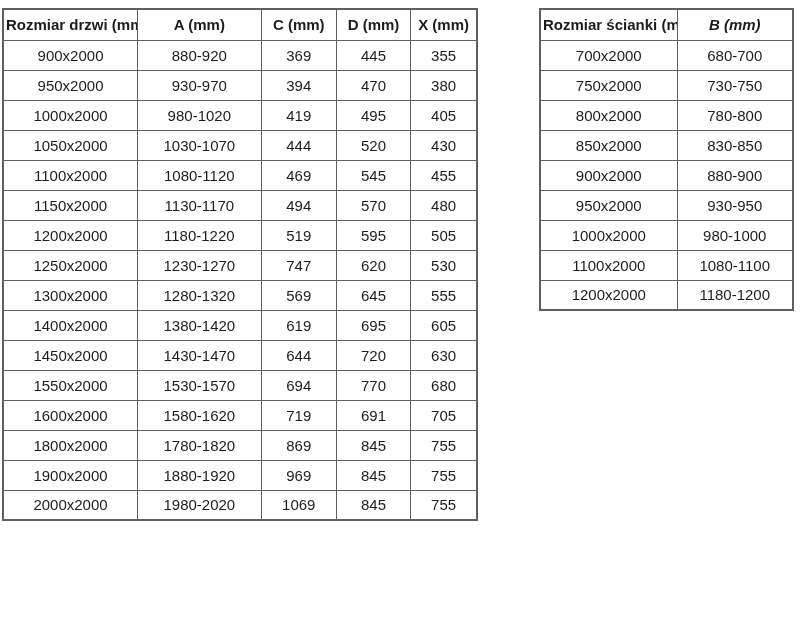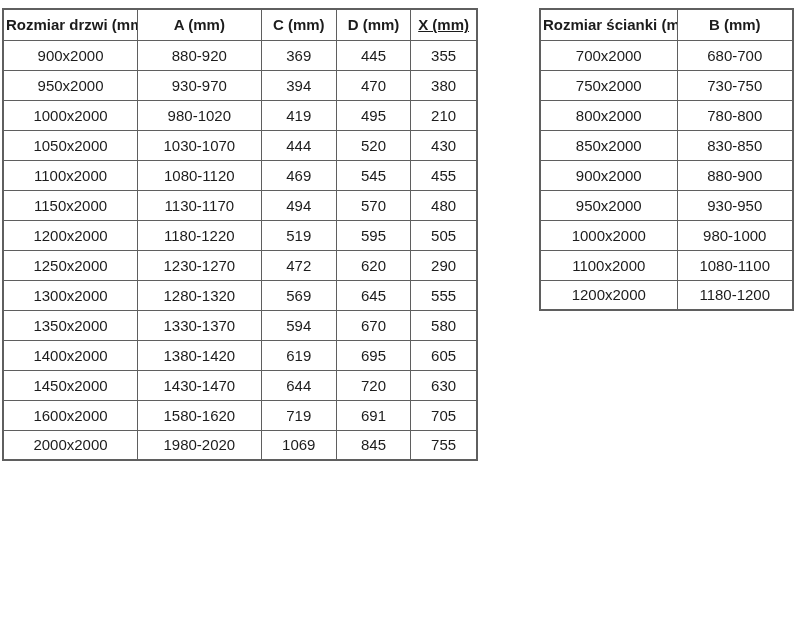--- a/index.html
+++ b/index.html
@@ -46,24 +46,24 @@
   table.spec td {
     font-size: 15px;
     font-weight: normal;
     height: 30px;
   }
   #doors-table { left: 2px; top: 8px; width: 476px; }
   #doors-table th:nth-child(1) { width: 134px; }
   #doors-table th:nth-child(2) { width: 123px; margin-top: 16px; }
   #doors-table th:nth-child(3) { width: 75px; }
   #doors-table th:nth-child(4) { width: 74px; margin-left: 15px; }
-  #doors-table th:nth-child(5) { width: 66px; text-decoration: underline; }
+  #doors-table th:nth-child(5) { width: 66px; }
   #wall-table { left: 539px; top: 8px; width: 254px; }
   #wall-table th:nth-child(1) { width: 137px; }
-  #wall-table th:nth-child(2) { width: 116px; }
+  #wall-table th:nth-child(2) { width: 116px; font-style: italic; }
 </style>
 </head>
 <body>
 
 <div class="canvas">
 
   <table class="spec" id="doors-table">
     <thead>
       <tr>
           <th>Rozmiar drzwi (mm)</th>
@@ -86,21 +86,21 @@
           <td>930-970</td>
           <td>394</td>
           <td>470</td>
           <td>380</td>
         </tr>
         <tr>
           <td>1000x2000</td>
           <td>980-1020</td>
           <td>419</td>
           <td>495</td>
-          <td>210</td>
+          <td>405</td>
         </tr>
         <tr>
           <td>1050x2000</td>
           <td>1030-1070</td>
           <td>444</td>
           <td>520</td>
           <td>430</td>
         </tr>
         <tr>
           <td>1100x2000</td>
@@ -119,60 +119,74 @@
         <tr>
           <td>1200x2000</td>
           <td>1180-1220</td>
           <td>519</td>
           <td>595</td>
           <td>505</td>
         </tr>
         <tr>
           <td>1250x2000</td>
           <td>1230-1270</td>
-          <td>472</td>
+          <td>747</td>
           <td>620</td>
-          <td>290</td>
+          <td>530</td>
         </tr>
         <tr>
           <td>1300x2000</td>
           <td>1280-1320</td>
           <td>569</td>
           <td>645</td>
           <td>555</td>
         </tr>
         <tr>
-          <td>1350x2000</td>
-          <td>1330-1370</td>
-          <td>594</td>
-          <td>670</td>
-          <td>580</td>
-        </tr>
-        <tr>
           <td>1400x2000</td>
           <td>1380-1420</td>
           <td>619</td>
           <td>695</td>
           <td>605</td>
         </tr>
         <tr>
           <td>1450x2000</td>
           <td>1430-1470</td>
           <td>644</td>
           <td>720</td>
           <td>630</td>
         </tr>
         <tr>
+          <td>1550x2000</td>
+          <td>1530-1570</td>
+          <td>694</td>
+          <td>770</td>
+          <td>680</td>
+        </tr>
+        <tr>
           <td>1600x2000</td>
           <td>1580-1620</td>
           <td>719</td>
           <td>691</td>
           <td>705</td>
         </tr>
         <tr>
+          <td>1800x2000</td>
+          <td>1780-1820</td>
+          <td>869</td>
+          <td>845</td>
+          <td>755</td>
+        </tr>
+        <tr>
+          <td>1900x2000</td>
+          <td>1880-1920</td>
+          <td>969</td>
+          <td>845</td>
+          <td>755</td>
+        </tr>
+        <tr>
           <td>2000x2000</td>
           <td>1980-2020</td>
           <td>1069</td>
           <td>845</td>
           <td>755</td>
         </tr>
       </tbody>
   </table>
 
   <table class="spec" id="wall-table">

